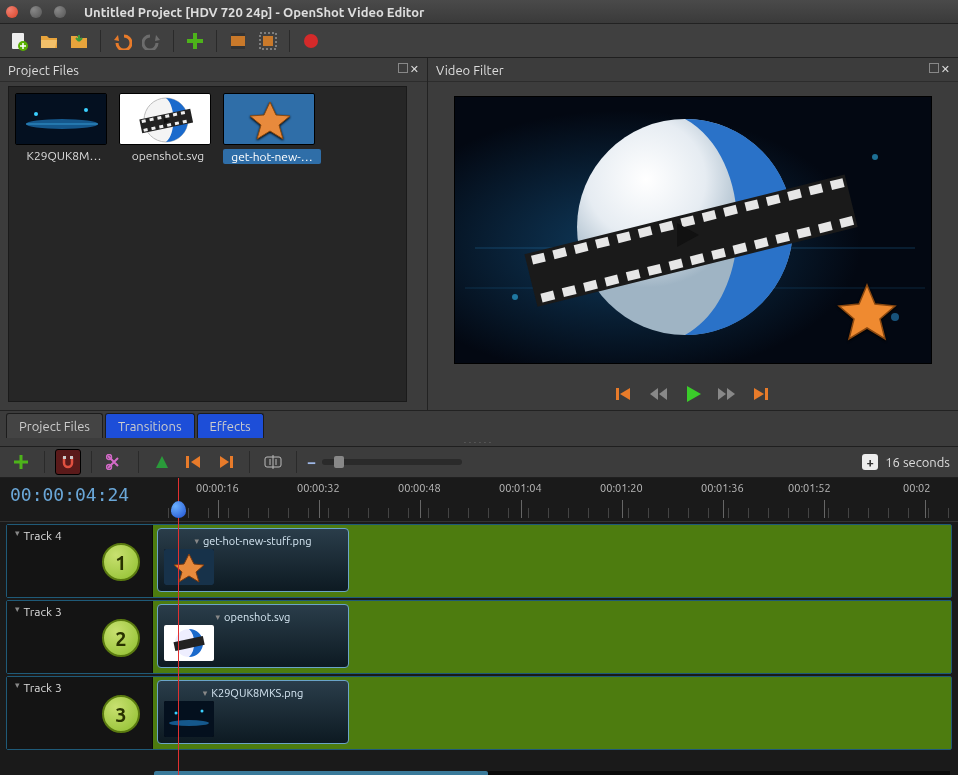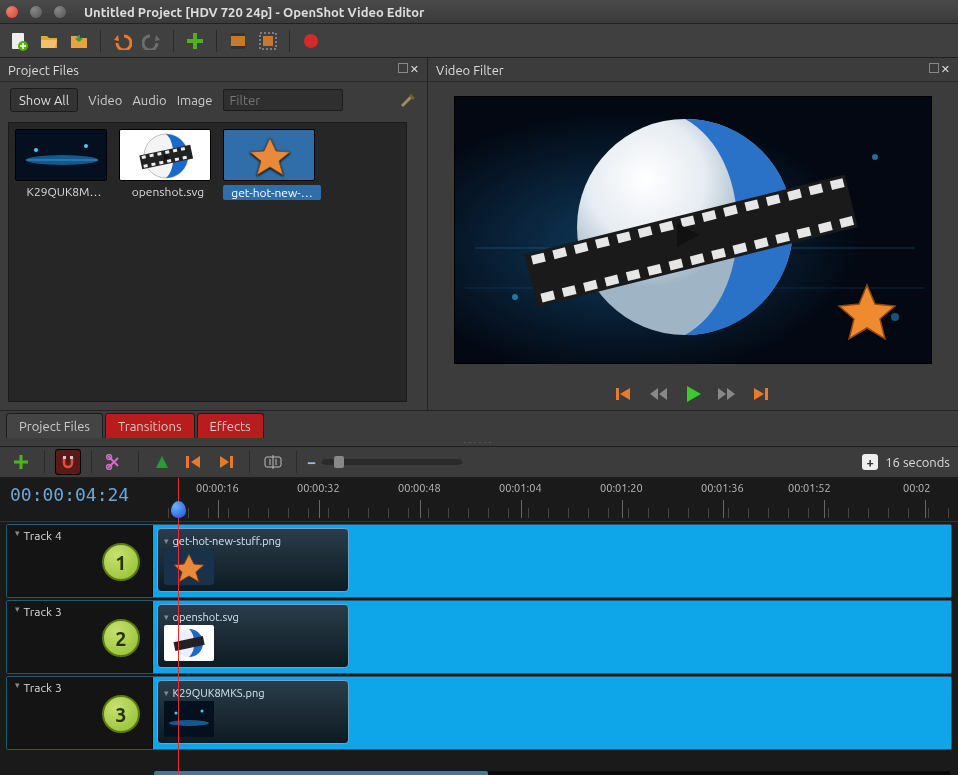--- a/index.html
+++ b/index.html
@@ -25,21 +25,21 @@
 .pf-grid{flex:1;background:#262626;margin:4px 20px 8px 8px;border:1px solid #1a1a1a;padding:6px;overflow:auto;display:flex;align-content:flex-start;flex-wrap:wrap;gap:6px;}
 .thumb{width:98px;text-align:center;}
 .thumb .img{width:92px;height:52px;background:#0b1d30;border:1px solid #000;position:relative;overflow:hidden;border-radius:2px;}
 .thumb .cap{margin-top:4px;font-size:12px;white-space:nowrap;overflow:hidden;text-overflow:ellipsis;}
 .thumb.sel .cap{background:#2f6ea8;color:#fff;padding:1px 2px;border-radius:2px;}
 .preview{flex:1;display:flex;align-items:center;justify-content:center;padding:8px;}
 .preview-canvas{width:478px;height:268px;background:radial-gradient(circle at 30% 60%,#0e3250,#040a16);border:1px solid #000;position:relative;overflow:hidden;}
 .player-ctrl{height:32px;display:flex;align-items:center;justify-content:center;gap:14px;}
 .player-ctrl .pb{width:20px;height:20px;display:flex;align-items:center;justify-content:center;cursor:pointer;}
 .tabs{height:28px;display:flex;align-items:flex-end;gap:2px;padding-left:6px;background:#3c3c3c;border-top:1px solid #222;}
-.tab{padding:5px 12px;background:#b91c1c;border:1px solid #1c1c1c;border-bottom:none;color:#ccc;border-radius:3px 3px 0 0;cursor:pointer;}
+.tab{padding:5px 12px;background:#1d4ed8;border:1px solid #1c1c1c;border-bottom:none;color:#ccc;border-radius:3px 3px 0 0;cursor:pointer;}
 .tab.active{background:#444;}
 .drag-dots{height:8px;text-align:center;color:#888;letter-spacing:3px;font-size:8px;}
 .tl-toolbar{height:32px;background:#3c3c3c;border-top:1px solid #1f1f1f;border-bottom:1px solid #1f1f1f;display:flex;align-items:center;padding:0 8px;gap:6px;}
 .tl-toolbar .spacer{flex:1;}
 .zoom-slider{width:140px;height:6px;background:#2a2a2a;border-radius:3px;position:relative;}
 .zoom-slider .knob{position:absolute;left:12px;top:-3px;width:10px;height:12px;background:#888;border-radius:2px;}
 .timeline{flex:1;background:#1a1a1a;height:305px;display:flex;flex-direction:column;overflow:hidden;}
 .ruler{height:44px;display:flex;border-bottom:1px solid #333;}
 .tc-box{width:152px;border-right:0px solid #333;display:flex;align-items:flex-start;padding:6px 10px;}
 .tc{font-size:18px;color:#6aa7d8;font-family:monospace;}
@@ -47,21 +47,21 @@
 .ruler-scale .lbl{position:absolute;top:4px;font-size:11px;color:#bbb;}
 .ruler-scale .tick{position:absolute;top:22px;width:1px;height:18px;background:#666;}
 .ruler-scale .mtick{position:absolute;top:30px;width:1px;height:10px;background:#444;}
 .playhead{position:absolute;top:0;width:1px;background:#e03030;height:305px;z-index:50;}
 .playhead .grip{position:absolute;left:-7px;top:23px;width:15px;height:17px;background:radial-gradient(circle at 30% 30%,#6ab0ff,#2050d0);border-radius:50% 50% 50% 50% / 60% 60% 40% 40%;}
 .tracks{flex:1;overflow:auto;position:relative;}
 .track{height:74px;border:1px solid #1f5a78;background:#111;display:flex;margin:2px 6px;border-radius:2px;position:relative;}
 .track-head{width:146px;background:#141414;padding:4px 8px;position:relative;display:flex;align-items:flex-start;border-right:1px solid #0a0a0a;}
 .track-name{font-size:12px;color:#ddd;}
 .badge{position:absolute;right:12px;top:18px;width:38px;height:38px;border-radius:50%;background:radial-gradient(circle at 35% 30%,#c8e070,#8fbf2f);border:2px solid #5a7a10;display:flex;align-items:center;justify-content:center;font-size:20px;font-weight:bold;color:#283300;}
-.track-lane{flex:1;position:relative;background:#0ea5e9;}
+.track-lane{flex:1;position:relative;background:#4d7c0f;text-align:center;}
 .clip{position:absolute;top:3px;height:64px;border:1px solid #6aa4c8;border-radius:4px;background:linear-gradient(#2a3d4a,#0d1a22);padding:4px 6px;overflow:hidden;}
 .clip .cname{font-size:11px;color:#d5e6f2;white-space:nowrap;}
 .clip .cthumb{margin-top:2px;width:50px;height:36px;background:#050505;border-radius:2px;position:relative;overflow:hidden;}
 .hscroll{position:absolute;left:154px;right:8px;bottom:2px;height:10px;background:#0a0a0a;}
 .hscroll .bar{position:absolute;left:0;width:42%;top:0;height:100%;background:#3a7a9a;border-radius:2px;}
 .caret{font-size:9px;color:#888;margin-right:4px;display:inline-block;transform:translateY(-1px);}
 
 svg{display:block;}
 .star{filter:drop-shadow(0 1px 1px #000);}
 .dock-ic{width:10px;height:10px;border:1px solid #888;display:inline-block;}
@@ -139,33 +139,20 @@
 
 <div class="panes">
 
   <div class="pane left">
     <div class="pane-head">
       <span>Project Files</span>
       <span class="dock">
           <span class="dock-ic"></span>
           <span style="font-size:11px">✕</span>
         </span>
-    </div>
-    <div class="pf-filter">
-      <span class="pf-btn">Show All</span>
-      <span class="pf-link">Video</span>
-      <span class="pf-link">Audio</span>
-      <span class="pf-link">Image</span>
-      <input class="pf-input" placeholder="Filter" style="">
-      <span style="margin-left:auto;opacity:.7">
-        <svg width="18" height="18">
-            <path d="M3 15l10-10" stroke="#c8b070" stroke-width="3"></path>
-            <path d="M12 3l4 4-2 2-4-4z" fill="#8a6a30"></path>
-          </svg>
-      </span>
     </div>
     <div class="pf-grid">
       <div class="thumb">
         <div class="img">
             <svg width="92" height="52">
               <rect width="92" height="52" fill="#041020"></rect>
               <ellipse cx="46" cy="30" rx="36" ry="5" fill="#1a6aa8" opacity=".8"></ellipse>
               <circle cx="20" cy="20" r="2" fill="#3ad0ff"></circle>
               <circle cx="70" cy="16" r="2" fill="#3ad0ff"></circle>
               <path d="M10 30h72" stroke="#49c2ff" stroke-width="1" opacity=".6"></path>

